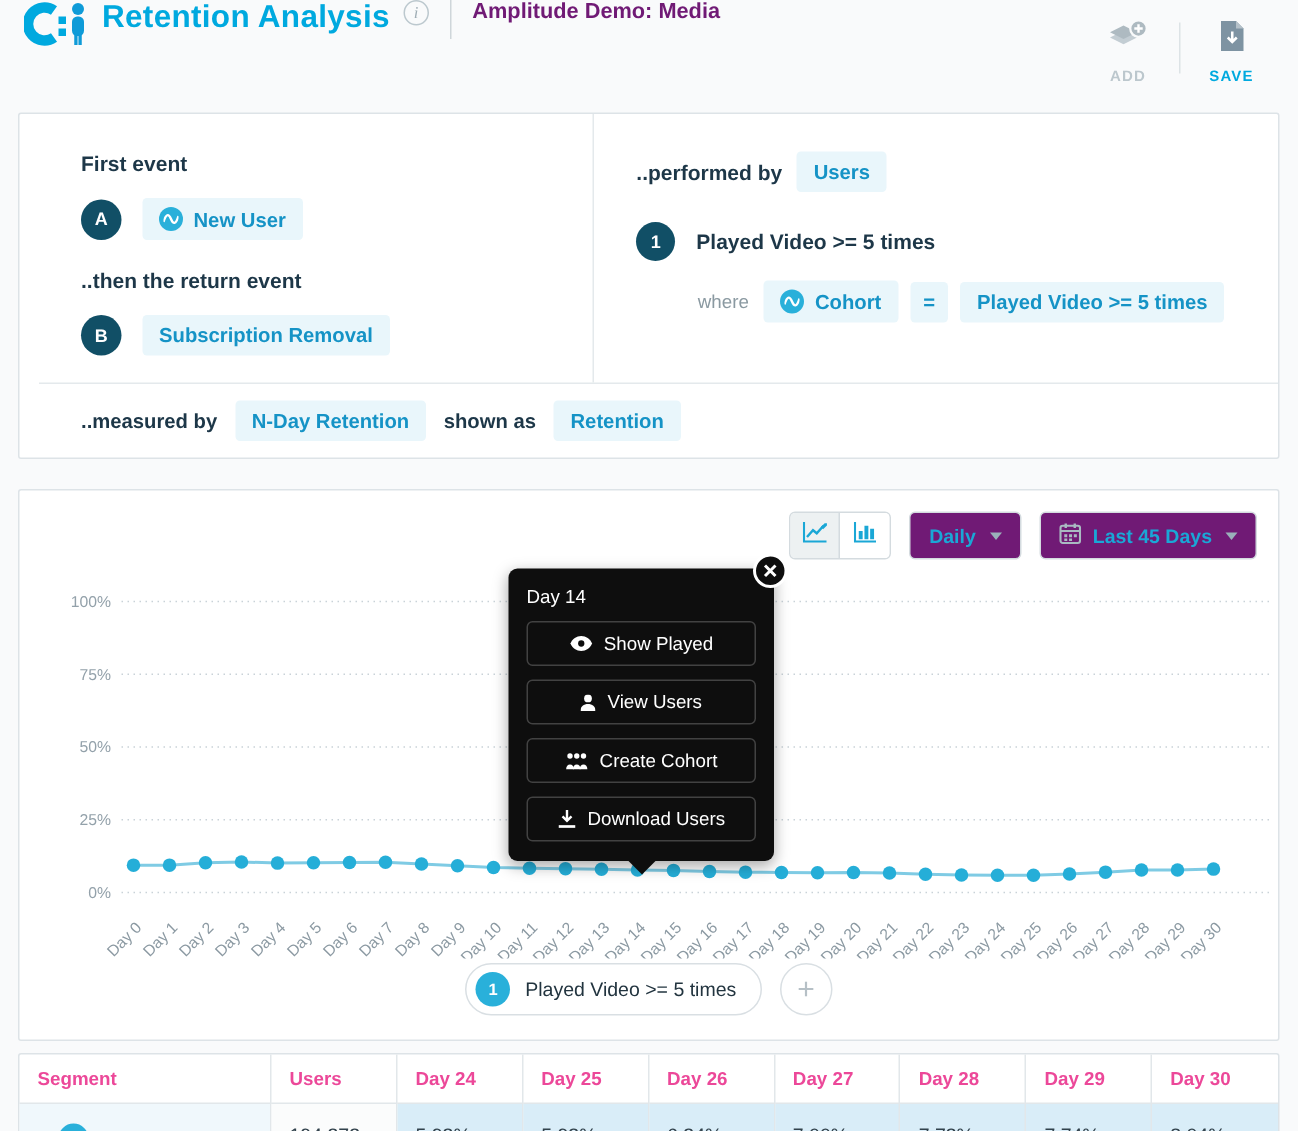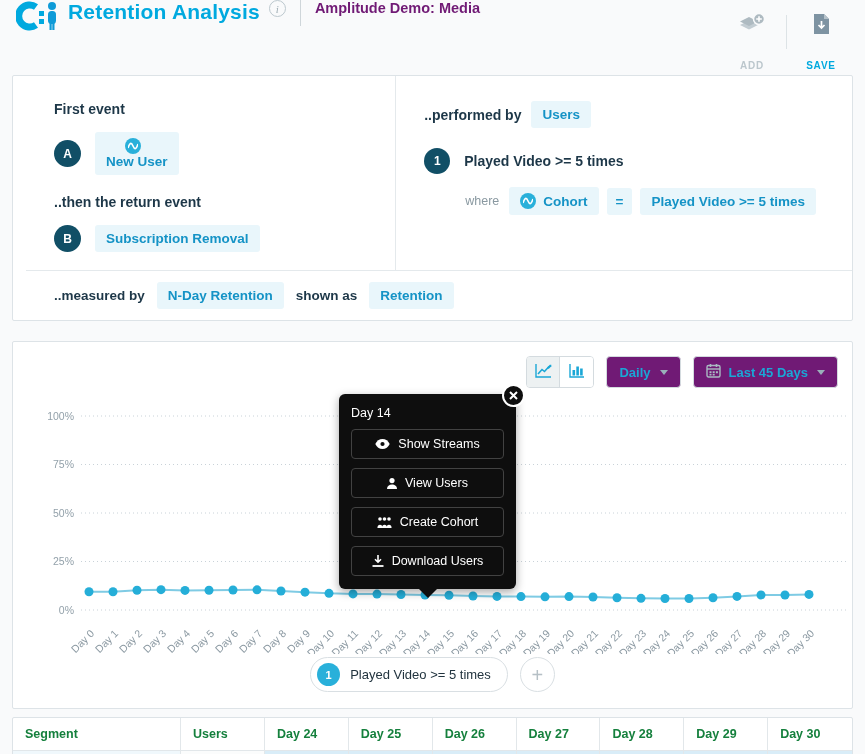--- a/index.html
+++ b/index.html
@@ -8,40 +8,40 @@
 
   
   .app-header { height:70px; display:flex; align-items:flex-start; padding:0 16px; position:relative; }
   .logo { display:flex; align-items:flex-end; margin-right:10px; }
   .page-title { font-size:21px; font-weight:bold; color:#00a9df; letter-spacing:.2px; }
   .info-circle { width:17px; height:17px; border:1px solid #bcc8ce; border-radius:50%; color:#9fadb5;
     font-size:11px; display:flex; align-items:center; justify-content:center; margin-left:9px; font-family:"Liberation Serif",serif; font-style:italic; }
   .hdr-divider { width:1px; height:26px; background:#cfd6da; margin:0 14px; }
   .project-name { font-size:14.5px; font-weight:bold; color:#701a75; }
   .hdr-actions { position:absolute; right:18px; top:13px; display:flex; align-items:flex-start; }
-  .hdr-btn { display:flex; flex-direction:column; align-items:center; width:52px; cursor:pointer;gap:15px; }
+  .hdr-btn { display:flex; flex-direction:column; align-items:center; width:52px; cursor:pointer; }
   .hdr-btn .lbl { font-size:10px; font-weight:bold; letter-spacing:.8px; margin-top:6px; }
   .add-lbl { color:#bcc7cd; }
   .save-lbl { color:#00a9df; }
   .hdr-actions .vdiv { width:1px; height:34px; background:#dde3e6; margin:2px 8px 0; }
 
   
   .panel { background:#fff; border:1px solid #dde3e7; border-radius:2px; margin:0 12px; }
   .query-panel { margin-top:5px;padding-left:13px; }
   .query-top { display:flex; min-height:150px; }
   .q-left { width:425px; border-right:1px solid #e4e9ec; padding:25px 28px 18px; }
   .q-right { flex:1; padding:25px 28px 18px; }
   .q-label { font-size:14px; font-weight:bold; color:#1d3748; }
   .q-row { display:flex; align-items:center; margin-top:15px; margin-bottom:19px; }
   .badge { width:27px; height:27px; border-radius:50%; background:#114f66; color:#fff; font-size:12px;
     font-weight:bold; display:flex; align-items:center; justify-content:center; flex:0 0 auto; }
   .chip { display:inline-flex; align-items:center; background:#e9f6fb; color:#1593c6; font-size:13.5px;
     font-weight:bold; padding:6px 11px; border-radius:3px; cursor:pointer; white-space:nowrap; }
   .chip .amp-ic { margin-right:7px; }
-  .q-row .chip { margin-left:14px;flex-direction:column; }
+  .q-row .chip { margin-left:14px; }
   .inline-row { display:flex; align-items:center; }
   .inline-row .chip { margin-left:10px; }
   .seg-row { display:flex; align-items:center; margin-top:20px; }
   .seg-name { font-size:14px; font-weight:bold; margin-left:14px; }
   .where-row { display:flex; align-items:center; margin-top:13px; margin-left:41px; }
   .where-lbl { font-size:12.5px; color:#8a99a1; margin-right:10px; }
   .where-row .chip { margin-right:8px; margin-left:0; }
   .op-chip { padding:6px 9px; }
   .measured-row { border-top:1px solid #e4e9ec; padding:11px 28px; display:flex; align-items:center; }
   .measured-row .q-label { font-size:13.5px; }
@@ -84,21 +84,21 @@
     font-weight:bold; display:flex; align-items:center; justify-content:center; margin-right:10px; }
   .legend-lbl { font-size:13px; color:#22343f; }
   .legend-add { width:35px; height:35px; border:1px solid #d9dfe3; border-radius:50%; background:#fff; color:#b6c0c6;
     font-size:20px; font-weight:normal; display:flex; align-items:center; justify-content:center; margin-left:12px; cursor:pointer; line-height:1; }
 
   
   .data-table { margin-top:8px; }
   .t-row { display:grid; grid-template-columns:168px 84px repeat(7, 1fr); }
   .t-cell { padding:9px 12px; font-size:12.5px; border-right:1px solid #e2e7ea; overflow:hidden; white-space:nowrap; }
   .t-cell:last-child { border-right:none; }
-  .thead .t-cell { font-weight:bold; color:#15803d; border-bottom:1px solid #e2e7ea; }
+  .thead .t-cell { font-weight:bold; color:#ec4899; border-bottom:1px solid #e2e7ea; }
   .tbody .t-cell { padding:13px 12px; font-size:13px; color:#32424c; }
   .cell-seg { background:#f0f8fc; display:flex; align-items:center; }
   .cell-users { background:#fbfcfc; }
   .cell-val { background:#d9edf8; }
   .row-chevron { color:#35aed6; font-size:11px; font-weight:bold; margin-right:8px; }
   .row-badge { width:20px; height:20px; border-radius:50%; background:#29b0da; color:#fff; font-size:10.5px;
     font-weight:bold; display:flex; align-items:center; justify-content:center; margin-right:8px; flex:0 0 auto; }
   .row-seglbl { color:#1aa3d2; font-weight:bold; font-size:12.5px; overflow:hidden; text-overflow:ellipsis; }
 
   .amp-ic { width:16px; height:16px; border-radius:50%; background:#29b0da; display:inline-flex; align-items:center; justify-content:center; flex:0 0 auto; }
@@ -340,21 +340,21 @@
     </div>
     <div class="tt-title">Day 14</div>
     <div id="tt-actions">
         <button class="tt-btn">
           <span class="ic">
             <svg width="15" height="10" viewBox="0 0 15 10">
               <path d="M7.5 0C4.3 0 1.7 1.9.3 5c1.4 3.1 4 5 7.2 5s5.8-1.9 7.2-5C13.3 1.9 10.7 0 7.5 0z" fill="#fff"></path>
               <circle cx="7.5" cy="5" r="2.1" fill="#0e0e0e"></circle>
             </svg>
           </span>
-          <span>Show Streams</span>
+          <span>Show Played</span>
         </button>
         <button class="tt-btn">
           <span class="ic">
             <svg width="10" height="11" viewBox="0 0 10 11">
               <circle cx="5" cy="2.6" r="2.6" fill="#fff"></circle>
               <path d="M0 11c0-3.1 2.2-4.6 5-4.6s5 1.5 5 4.6z" fill="#fff"></path>
             </svg>
           </span>
           <span>View Users</span>
         </button>

